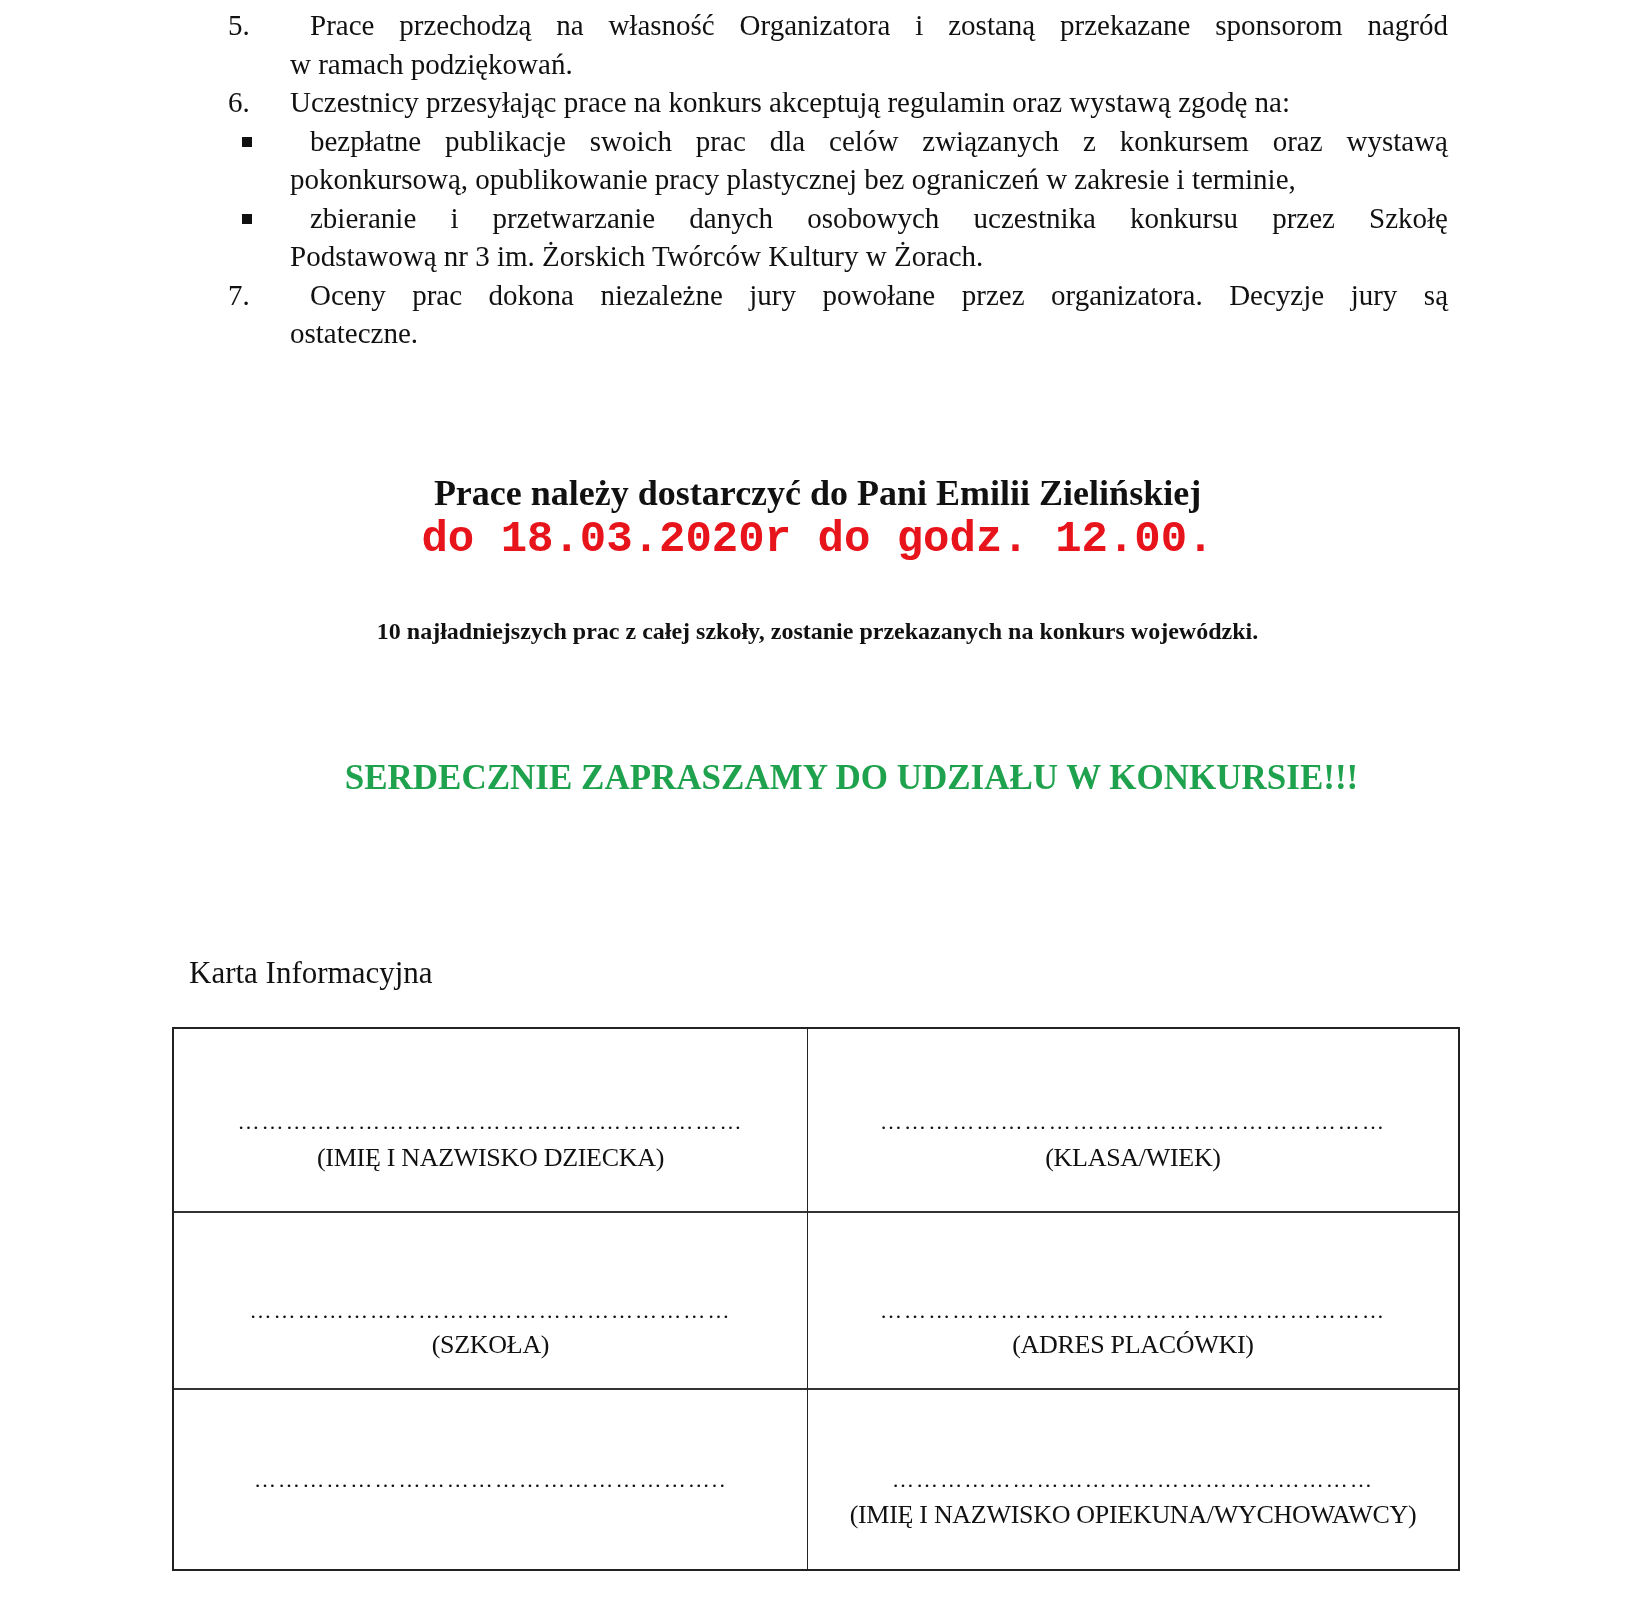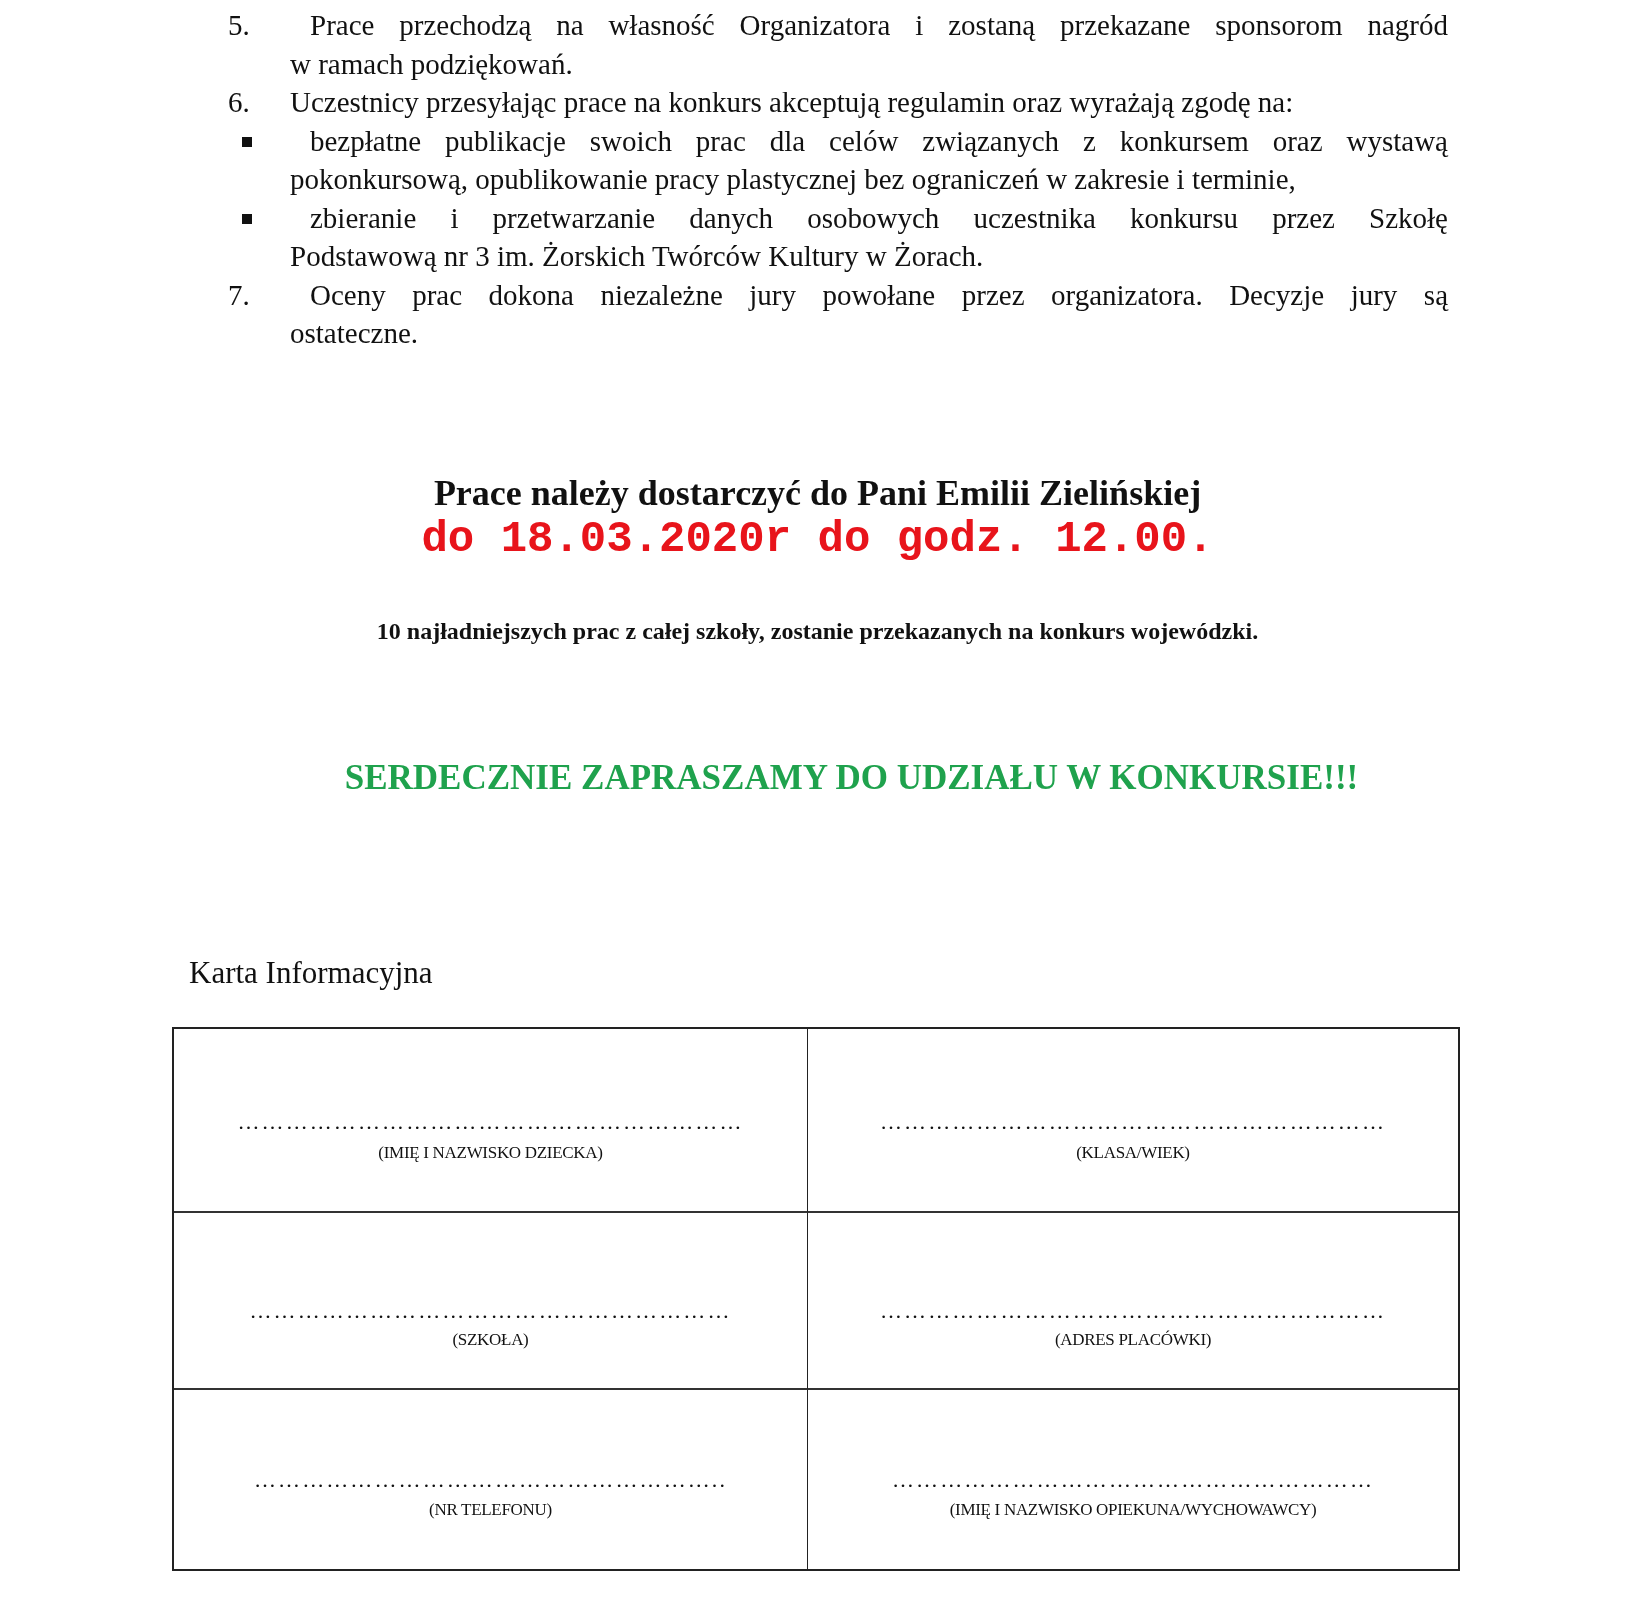--- a/index.html
+++ b/index.html
@@ -105,21 +105,21 @@
       letter-spacing: 2.1px;
       white-space: nowrap;
       overflow: hidden;
       line-height: 22px;
     }
     .cell-label {
       position: absolute;
       left: 0;
       right: 0;
       text-align: center;
-      font-size: 17px;
+      font-size: 26px;
       letter-spacing: -0.3px;
       white-space: nowrap;
     }
     .row1 .dots { top: 82px; }
     .row1 .cell-label { top: 114px; }
     .row2 .dots { top: 87px; }
     .row2 .cell-label { top: 117px; }
     .row3 .dots { top: 79px; }
     .row3 .cell-label { top: 110px; }
   </style>
@@ -129,21 +129,21 @@
 <div class="list">
 
   <div class="li">
     <span class="marker">5.</span>
     <span class="text justify-full">Prace przechodzą na własność Organizatora i zostaną przekazane sponsorom nagród</span>
     <span class="text" style="display:block">w ramach podziękowań.</span>
   </div>
 
   <div class="li">
     <span class="marker">6.</span>
-    <span class="text" style="display:block">Uczestnicy przesyłając prace na konkurs akceptują regulamin oraz wyrażają zgodę na:</span>
+    <span class="text" style="display:block">Uczestnicy przesyłając prace na konkurs akceptują regulamin oraz wystawą zgodę na:</span>
   </div>
 
   <div class="li">
     <span class="marker square"></span>
     <span class="text justify-full">bezpłatne publikacje swoich prac dla celów związanych z konkursem oraz wystawą</span>
     <span class="text" style="display:block">pokonkursową, opublikowanie pracy plastycznej bez ograniczeń w zakresie i terminie,</span>
   </div>
 
   <div class="li">
     <span class="marker square"></span>
@@ -179,19 +179,18 @@
   <div class="cell left row2">
     <div class="dots">……………………………………………………</div>
     <div class="cell-label">(SZKOŁA)</div>
   </div>
   <div class="cell right row2">
     <div class="dots">………………………………………………………</div>
     <div class="cell-label">(ADRES PLACÓWKI)</div>
   </div>
   <div class="cell left row3">
     <div class="dots">…………………………………………………..</div>
-    <div class="cell-label">(NR TELEFONU)</div>
   </div>
   <div class="cell right row3">
     <div class="dots">……………………………………………………</div>
     <div class="cell-label">(IMIĘ I NAZWISKO OPIEKUNA/WYCHOWAWCY)</div>
   </div>
 </div>
 
 </body></html>

